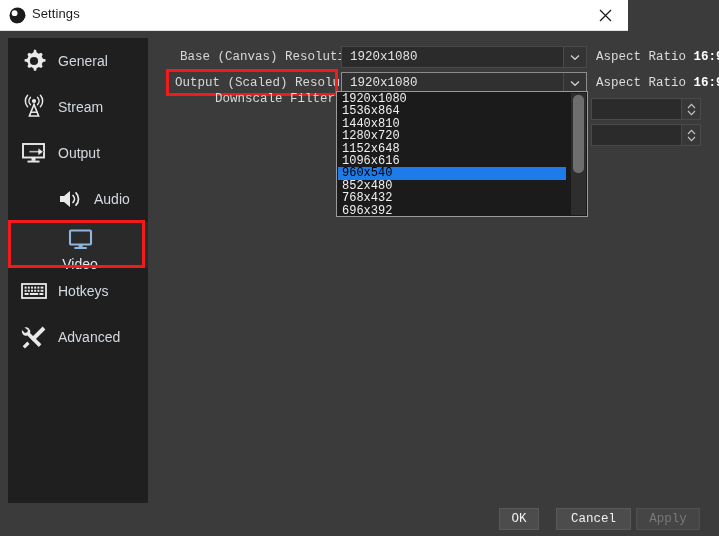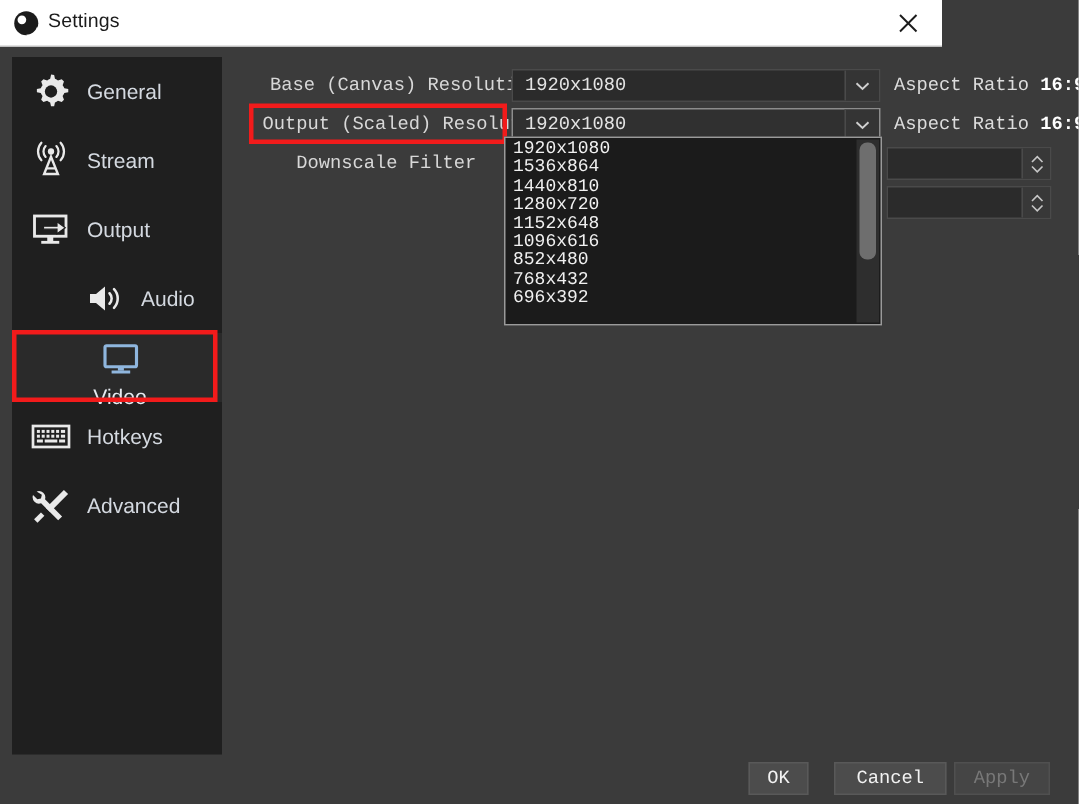--- a/index.html
+++ b/index.html
@@ -370,21 +370,21 @@
         </svg>
     </span>
   </div>
   <div class="aspect" style="left:596px; top:76px;">
     <span>Aspect Ratio</span>
     <b>16:9</b>
   </div>
 
   <div class="redbox" style="left:166px; top:69px; width:172px; height:27px;"></div>
 
-  <div class="form-label" style="left:180px; top:102px; width:155px;text-align:center;">Downscale Filter</div>
+  <div class="form-label" style="left:180px; top:92px; width:155px;">Downscale Filter</div>
   <div class="combo" style="left:591px; top:98px; width:110px;">
     <span class="ctext"></span>
     <span class="cspin">
       <svg width="9" height="13" viewBox="0 0 9 13">
         <path d="M1 5 L4.5 1.4 L8 5" stroke="#c6c6c6" stroke-width="1.1" fill="none"></path>
         <path d="M1 8 L4.5 11.6 L8 8" stroke="#c6c6c6" stroke-width="1.1" fill="none"></path>
       </svg>
     </span>
   </div>
 
@@ -400,20 +400,21 @@
   </div>
 
   <div class="dropdown">
     <div class="dd-list" id="dd-list">
         <div class="dd-item">1920x1080</div>
         <div class="dd-item">1536x864</div>
         <div class="dd-item">1440x810</div>
         <div class="dd-item">1280x720</div>
         <div class="dd-item">1152x648</div>
         <div class="dd-item">1096x616</div>
+        <div class="dd-item sel">960x540</div>
         <div class="dd-item">852x480</div>
         <div class="dd-item">768x432</div>
         <div class="dd-item">696x392</div>
       </div>
     <div class="dd-scroll">
       <div class="dd-thumb"></div>
     </div>
   </div>
 
   <div class="btn" style="left:499px; top:508px; width:40px;">OK</div>

